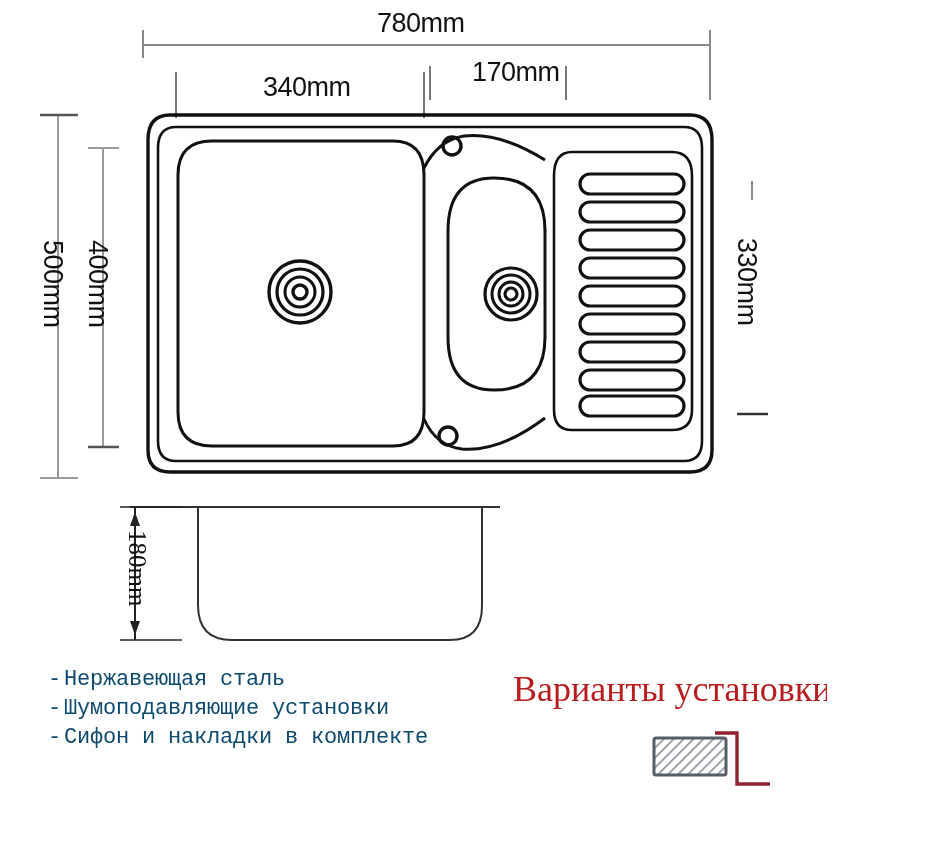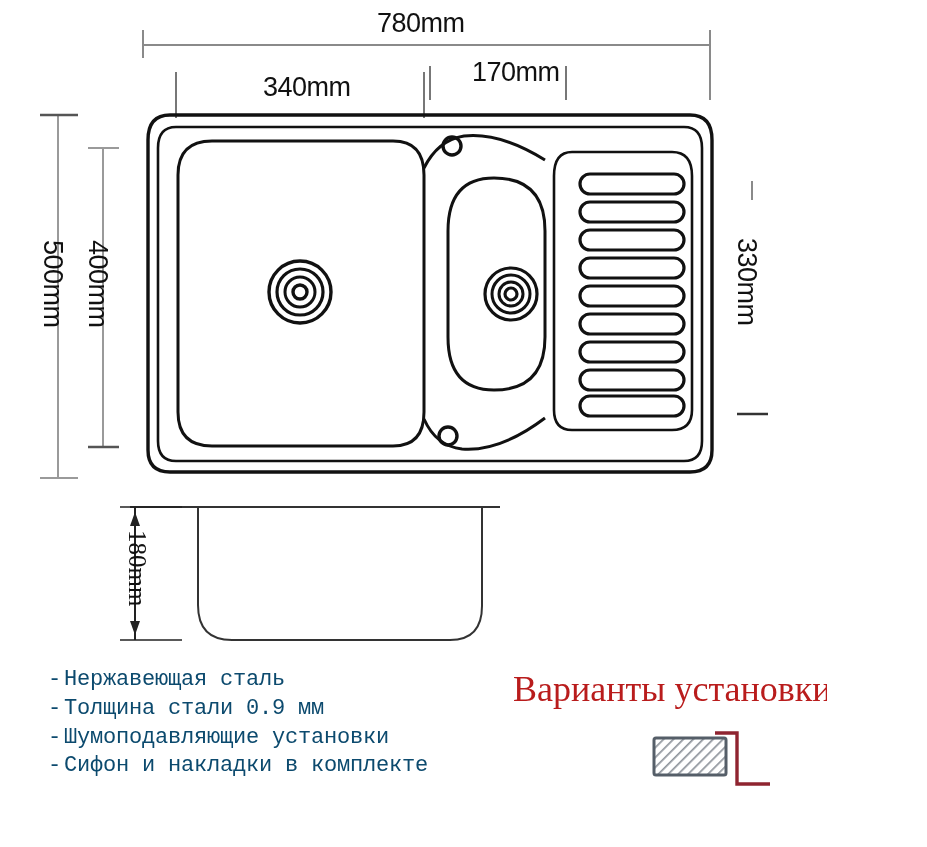--- a/index.html
+++ b/index.html
@@ -188,23 +188,20 @@
 
   <div class="dim-label dim-v" style="left:760px; top:238px; transform: rotate(90deg);">330mm</div>
 
   <div class="dim-label dim-serif" style="left:150px; top:530px; transform: rotate(90deg);">180mm</div>
 
   <div id="spec-list">
     <div class="spec-line">
       <span class="spec-dash">-</span><span>Нержавеющая сталь</span>
     </div>
     <div class="spec-line">
-      <span class="spec-dash">-</span><span>Толщина стали 0.9 мм</span>
-    </div>
-    <div class="spec-line">
       <span class="spec-dash">-</span><span>Шумоподавляющие установки</span>
     </div>
     <div class="spec-line">
       <span class="spec-dash">-</span><span>Сифон и накладки в комплекте</span>
     </div>
   </div>
 
   <div id="install-title">Варианты установки</div>
 
   <svg id="install-figure" viewBox="0 0 160 80">

